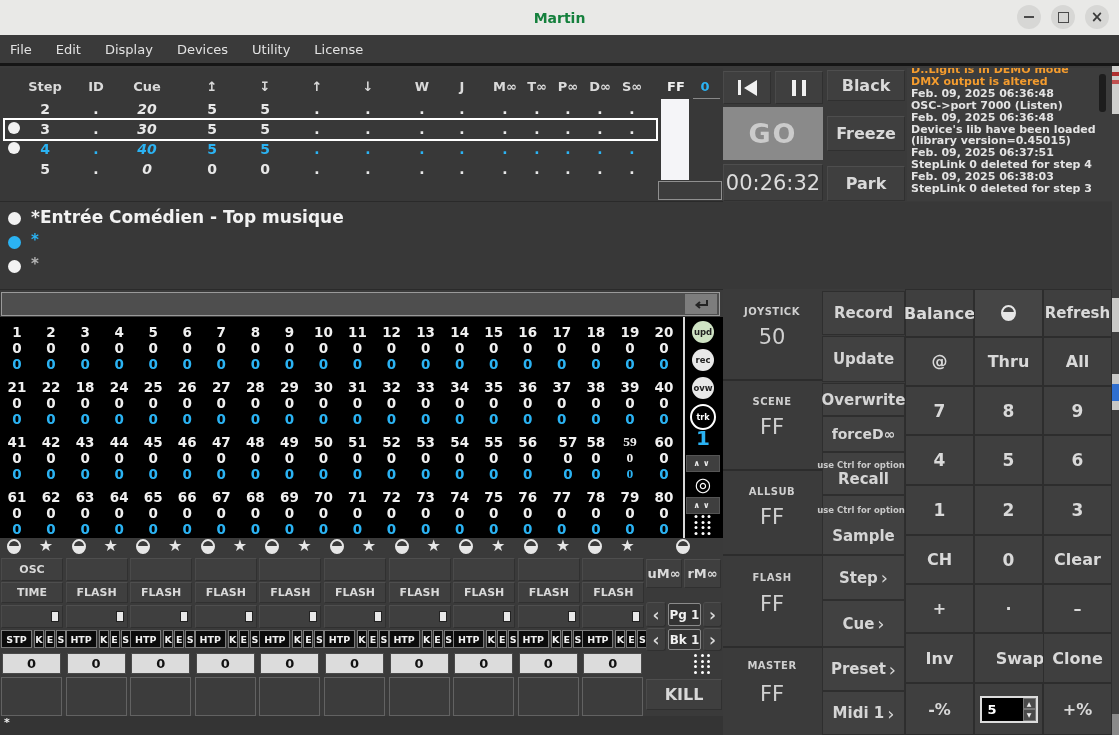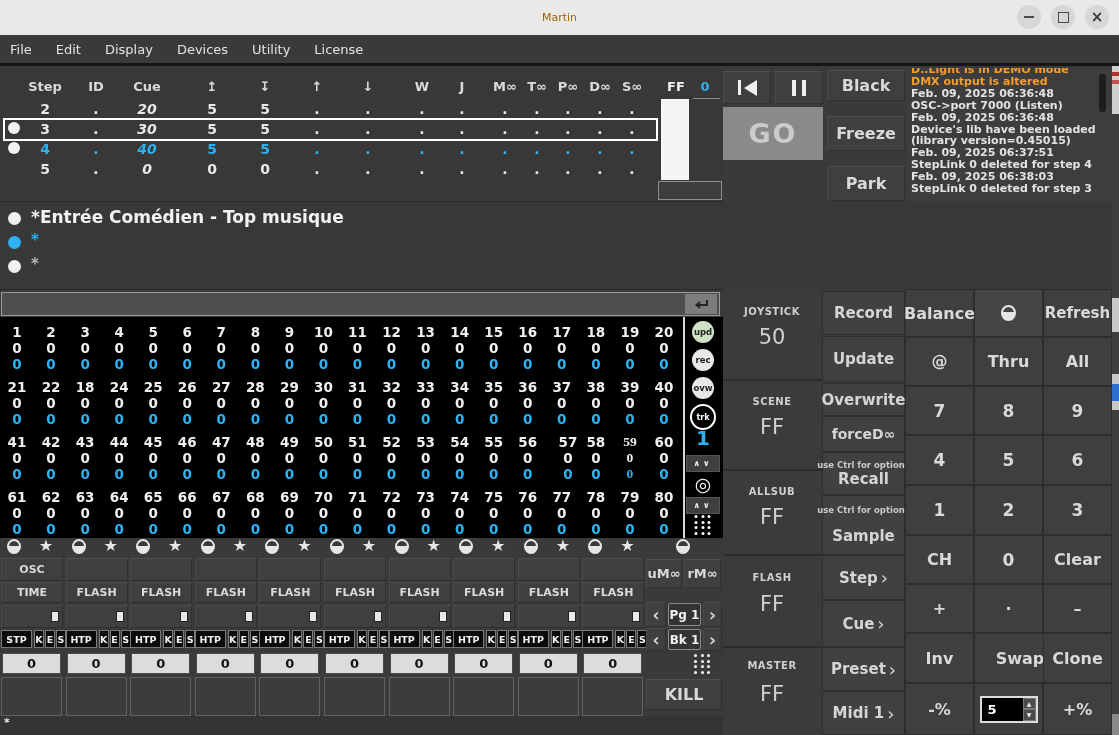--- a/index.html
+++ b/index.html
@@ -2,21 +2,21 @@
 <html><head>
 <meta charset="utf-8">
 <style>
   html,body{margin:0;padding:0;background:#222;}
   #app{position:relative;width:1119px;height:735px;overflow:hidden;
        font-family:"DejaVu Sans","Liberation Sans",sans-serif;
        background:#3a3a3a;-webkit-font-smoothing:antialiased;}
   
   .titlebar{position:absolute;left:0;top:0;width:1119px;height:35px;background:#e9e9e7;
             border-bottom:1px solid #c2c2c0;display:flex;align-items:center;justify-content:center;}
-  .titlebar .title{font-size:11px;font-weight:normal;color:#a16207;}
+  .titlebar .title{font-size:14px;font-weight:bold;color:#15803d;}
   .winbtns{position:absolute;right:10px;top:5px;display:flex;gap:10px;}
   .wbtn{width:24px;height:24px;border-radius:50%;background:#d7d7d5;display:flex;align-items:center;justify-content:center;cursor:pointer;}
   .wi-min{display:block;width:10px;height:2px;background:#4a4a4a;}
   .wi-max{display:block;width:9px;height:9px;border:1.5px solid #4a4a4a;}
   .wi-close{font-size:15px;color:#3a3a3a;line-height:1;font-weight:bold;}
   
   .menubar{position:absolute;left:0;top:35px;width:1119px;height:31px;background:#3a3a3a;
            border-bottom:3px solid #151515;display:flex;align-items:center;padding-left:8px;box-sizing:border-box;}
   .menuitem{color:#e2e2e2;font-size:13px;padding:0 12px;cursor:pointer;}
   .menuitem:first-child{padding-left:2px;}
@@ -211,20 +211,21 @@
 
   <div class="btn" id="skipbtn" style="left:723px;top:71px;width:48px;height:33px;gap:3px;">
     <span class="ticon-bar"></span>
       <span class="ticon-tri"></span>
   </div>
   <div class="btn" style="left:775px;top:71px;width:48px;height:33px;gap:6px;">
     <span class="ticon-bar" style="width:4px;height:16px;"></span>
     <span class="ticon-bar" style="width:4px;height:16px;"></span>
   </div>
   <div class="btn gobtn" style="left:723px;top:107px;width:100px;height:53px;">GO</div>
+  <div class="btn timer" style="left:723px;top:164px;width:100px;height:37px;">00:26:32</div>
   <div class="btn" style="left:827px;top:70px;width:78px;height:31px;font-size:16px;">Black</div>
   <div class="btn" style="left:827px;top:116px;width:78px;height:35px;font-size:16px;">Freeze</div>
   <div class="btn" style="left:827px;top:166px;width:78px;height:35px;font-size:16px;">Park</div>
 
   <div id="log">
     <div class="lines" id="loglines">
         <div class="logline orange">D..Light is in DEMO mode</div>
         <div class="logline orange">DMX output is altered</div>
         <div class="logline">Feb. 09, 2025 06:36:48</div>
         <div class="logline">OSC-&gt;port 7000 (Listen)</div>

